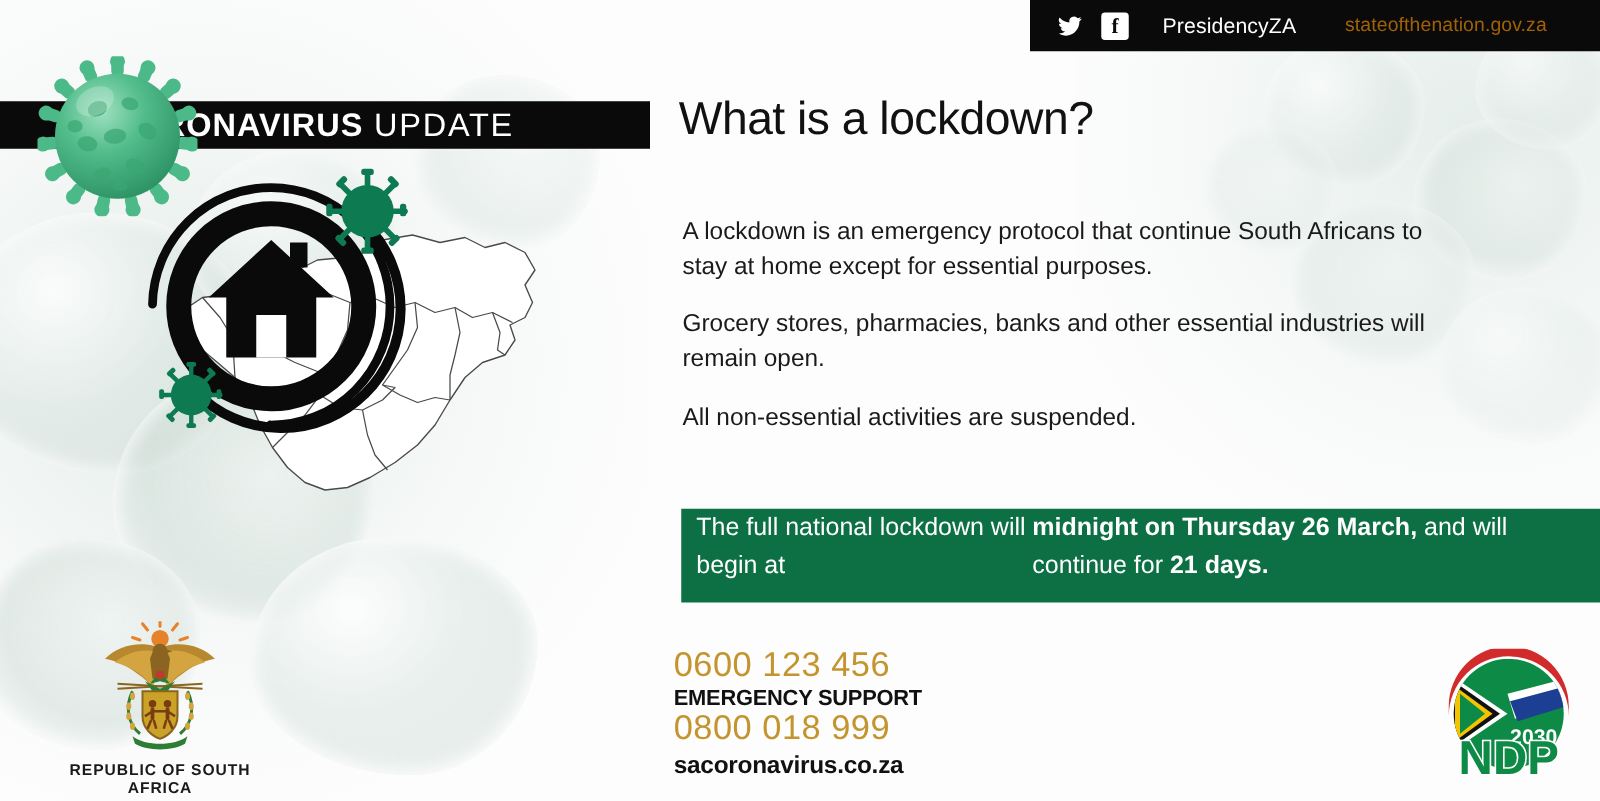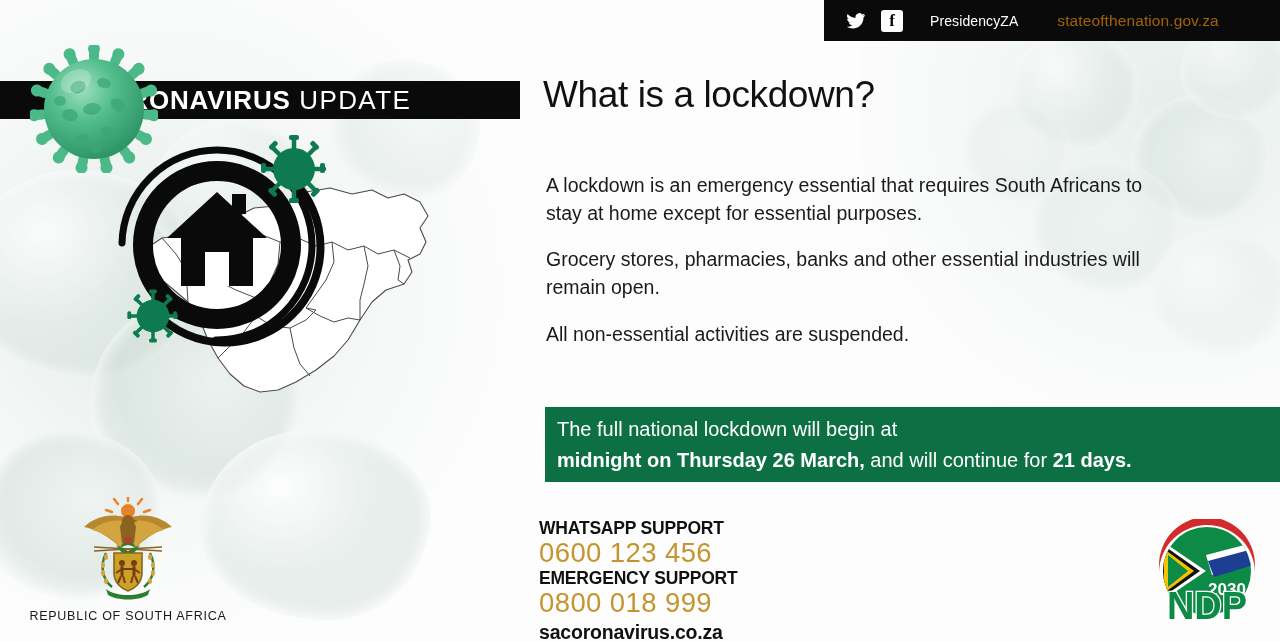--- a/index.html
+++ b/index.html
@@ -29,21 +29,21 @@
 
   
   .topbar {
     position:absolute; left:824px; top:0; width:456px; height:41px;
     background:#0a0a0a; display:flex; align-items:center; z-index:30;
   }
   .tw-icon { margin-left:22px; width:20px; height:20px; }
   .fb-icon { margin-left:15px; width:22px; height:22px; background:#fff; border-radius:3px;
              display:flex; align-items:center; justify-content:center; }
   .fb-icon span { color:#0a0a0a; font-weight:700; font-size:17px; line-height:1; font-family:"Liberation Serif", serif; }
-  .handle { color:#fff; font-size:14px; margin-left:27px; letter-spacing:.1px; }
+  .handle { color:#fff; font-size:17px; margin-left:27px; letter-spacing:.1px; }
   .website { color:#a16207; font-size:15.5px; margin-left:39px; letter-spacing:.1px; }
 
   
   .cv-banner {
     position:absolute; left:0; top:81px; width:520px; height:38px;
     background:#0a0a0a; z-index:18; display:flex; align-items:center; justify-content:center;
   }
   .cv-banner .label { color:#fff; font-size:26px; letter-spacing:.4px; margin-right:20px; white-space:nowrap; }
   .cv-banner .label b { font-weight:700; letter-spacing:.8px; }
   .cv-banner .label i { font-style:normal; font-weight:300; letter-spacing:1.4px; }
@@ -63,36 +63,36 @@
   
   .headline {
     position:absolute; left:543px; top:74px; width:700px;
     font-size:37px; font-weight:400; color:#111; letter-spacing:-.4px; z-index:10;
   }
   .body-copy { position:absolute; left:546px; top:172px; width:612px; z-index:10; }
   .body-copy p { font-size:19.5px; line-height:1.42; color:#1a1a1a; margin-bottom:19px; }
 
   .green-banner {
     position:absolute; left:545px; top:407px; width:735px; height:75px;
-    background:#0d7045; z-index:10; display:flex; flex-direction:column; justify-content:center;
+    background:#0d7045; z-index:10; display:flex; justify-content:center;
     padding-left:12px;
   }
   .green-banner p { color:#fff; font-size:20px; line-height:1.52; }
   .green-banner b { font-weight:700; }
 
   
   .support { position:absolute; left:539px; top:518px; z-index:10; }
   .support .hdr { font-size:17.5px; font-weight:700; color:#111; letter-spacing:-.2px; line-height:1.18; }
   .support .num { font-size:27.5px; font-weight:400; color:#c4952f; letter-spacing:.4px; line-height:1.04; margin-bottom:1px; }
   .support .url { font-size:19.5px; font-weight:700; color:#111; letter-spacing:-.2px; margin-top:4px; }
 
   
   .coa { position:absolute; left:72px; top:497px; width:112px; height:105px; z-index:10; }
   .coa-caption { position:absolute; left:28px; top:609px; width:200px; text-align:center;
-                 font-size:12.5px; font-weight:400; color:#1a1a1a; letter-spacing:.75px; z-index:10; }
+                 font-size:12.5px; font-weight:700; color:#1a1a1a; letter-spacing:.75px; z-index:10; }
 
   
   .ndp { position:absolute; left:1148px; top:519px; width:118px; height:106px; z-index:10; }
 </style>
 </head>
 <body>
 
 <div id="stage">
 
   <div class="bg-texture">
@@ -259,32 +259,31 @@
     <span class="fb-icon">
         <span>f</span>
       </span>
     <span class="handle">PresidencyZA</span>
     <span class="website">stateofthenation.gov.za</span>
   </div>
 
   <h1 class="headline">What is a lockdown?</h1>
 
   <div class="body-copy">
-    <p>A lockdown is an emergency essential that requires South Africans to stay at home except for essential purposes.</p>
+    <p>A lockdown is an emergency protocol that continue South Africans to stay at home except for essential purposes.</p>
     <p>Grocery stores, pharmacies, banks and other essential industries will remain open.</p>
     <p>All non-essential activities are suspended.</p>
   </div>
 
   <div class="green-banner">
     <p>The full national lockdown will begin at</p>
     <p><b>midnight on Thursday 26 March,</b><span> and will continue for </span><b>21 days.</b></p>
   </div>
 
   <div class="support">
-    <div class="hdr">WHATSAPP SUPPORT</div>
     <div class="num">0600 123 456</div>
     <div class="hdr">EMERGENCY SUPPORT</div>
     <div class="num">0800 018 999</div>
     <div class="url">sacoronavirus.co.za</div>
   </div>
 
   <svg class="coa" viewBox="0 0 112 105">
 
     <g fill="#e8822a">
       <circle cx="56" cy="14" r="7"></circle>

